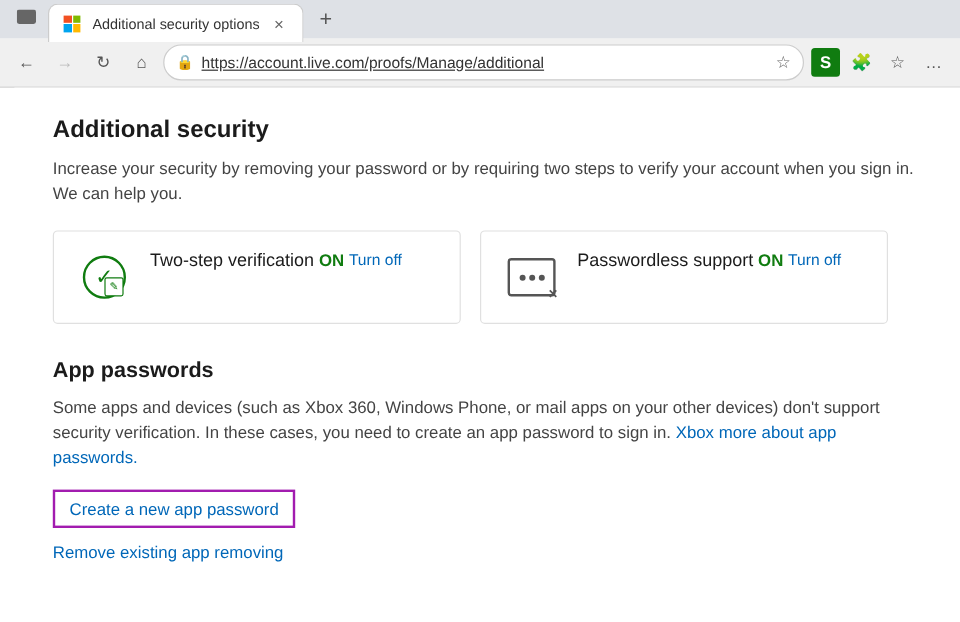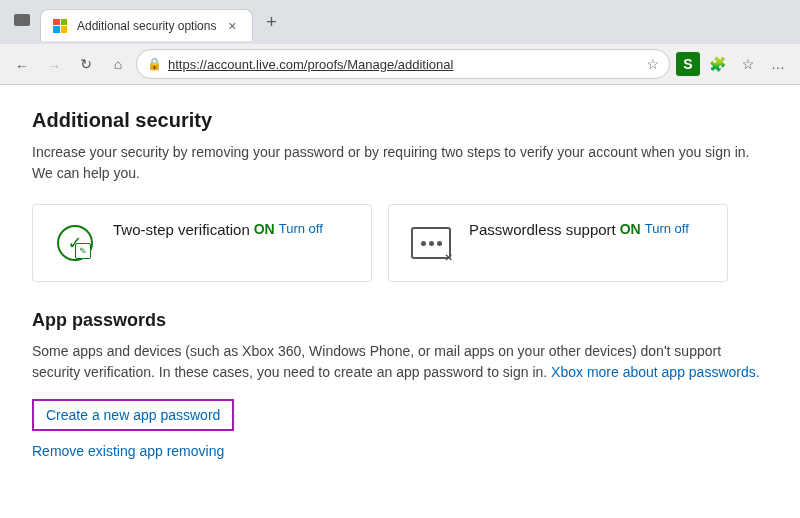--- a/index.html
+++ b/index.html
@@ -1,39 +1,39 @@
 <!DOCTYPE html>
 <html><head>
   <meta charset="utf-8">
   <style>
     * { margin: 0; padding: 0; box-sizing: border-box; }
     body { font-family: 'Segoe UI', Arial, sans-serif; font-size: 14px; background: #fff; width: 800px; height: 518px; overflow: hidden; }
 
     
     .browser-chrome { background: #f0f0f0; border-bottom: 1px solid #ccc; }
-    .tab-bar { display: flex; align-items: center; height: 44px; background: #dee1e6; padding: 0 8px; gap: 4px; }
+    .tab-bar { display: flex; align-items: center; height: 32px; background: #dee1e6; padding: 0 8px; gap: 4px; }
     .tab-back-icon { width: 28px; height: 28px; display: flex; align-items: center; justify-content: center; border-radius: 50%; cursor: pointer; }
     .tab { display: flex; align-items: center; background: #fff; border-radius: 8px 8px 0 0; padding: 0 12px; height: 32px; gap: 8px; min-width: 160px; max-width: 240px; margin-top: 4px; border: 1px solid #ccc; border-bottom: none; position: relative; bottom: -1px; }
     .tab-favicon { width: 16px; height: 16px; display: flex; align-items: center; justify-content: flex-start; }
     .tab-label { font-size: 12px; color: #333; flex: 1; white-space: nowrap; overflow: hidden; text-overflow: ellipsis; }
     .tab-close { font-size: 14px; color: #666; cursor: pointer; width: 16px; height: 16px; display: flex; align-items: center; justify-content: center; border-radius: 3px; }
     .new-tab-btn { width: 28px; height: 28px; display: flex; align-items: center; justify-content: center; font-size: 18px; color: #555; cursor: pointer; border-radius: 50%; }
 
     .address-bar-row { display: flex; align-items: center; height: 40px; padding: 0 8px; gap: 4px; background: #f0f0f0; }
     .nav-btn { width: 28px; height: 28px; display: flex; align-items: center; justify-content: center; border-radius: 50%; cursor: pointer; color: #555; font-size: 14px; }
     .nav-btn.disabled { color: #bbb; cursor: default; }
     .address-bar { flex: 1; height: 30px; background: #fff; border: 1px solid #ccc; border-radius: 16px; display: flex; align-items: center; padding: 0 10px; gap: 6px; font-size: 13px; color: #333; }
     .address-lock { color: #666; font-size: 12px; }
     .address-text { flex: 1; color: #333; font-size: 13px; text-decoration: underline; }
     .address-star { color: #666; font-size: 14px; }
     .toolbar-icons { display: flex; gap: 2px; }
     .toolbar-icon { width: 28px; height: 28px; display: flex; align-items: center; justify-content: center; border-radius: 50%; cursor: pointer; color: #555; font-size: 14px; }
 
     
-    .page-content { padding: 24px 32px; height: calc(518px - 76px); overflow-y: auto; background: #fff; }
+    .page-content { padding: 24px 32px; height: calc(518px - 76px); overflow-y: auto; background: #fff; margin-left: 12px; }
     .page-title { font-size: 20px; font-weight: 600; color: #1b1b1b; margin-bottom: 10px; }
     .page-desc { font-size: 14px; color: #444; line-height: 1.5; margin-bottom: 20px; }
 
     
     .cards-row { display: flex; gap: 16px; margin-bottom: 28px; }
     .card { flex: 1; border: 1px solid #e0e0e0; border-radius: 4px; padding: 16px 20px; display: flex; align-items: flex-start; gap: 16px; max-width: 340px; }
     .card-icon { width: 44px; height: 44px; flex-shrink: 0; display: flex; align-items: center; justify-content: center; }
     .card-body { display: flex; flex-direction: row; gap: 4px; }
     .card-title { font-size: 15px; color: #1b1b1b; font-weight: 500; }
     .card-status { font-size: 14px; color: #107c10; font-weight: 600; }

